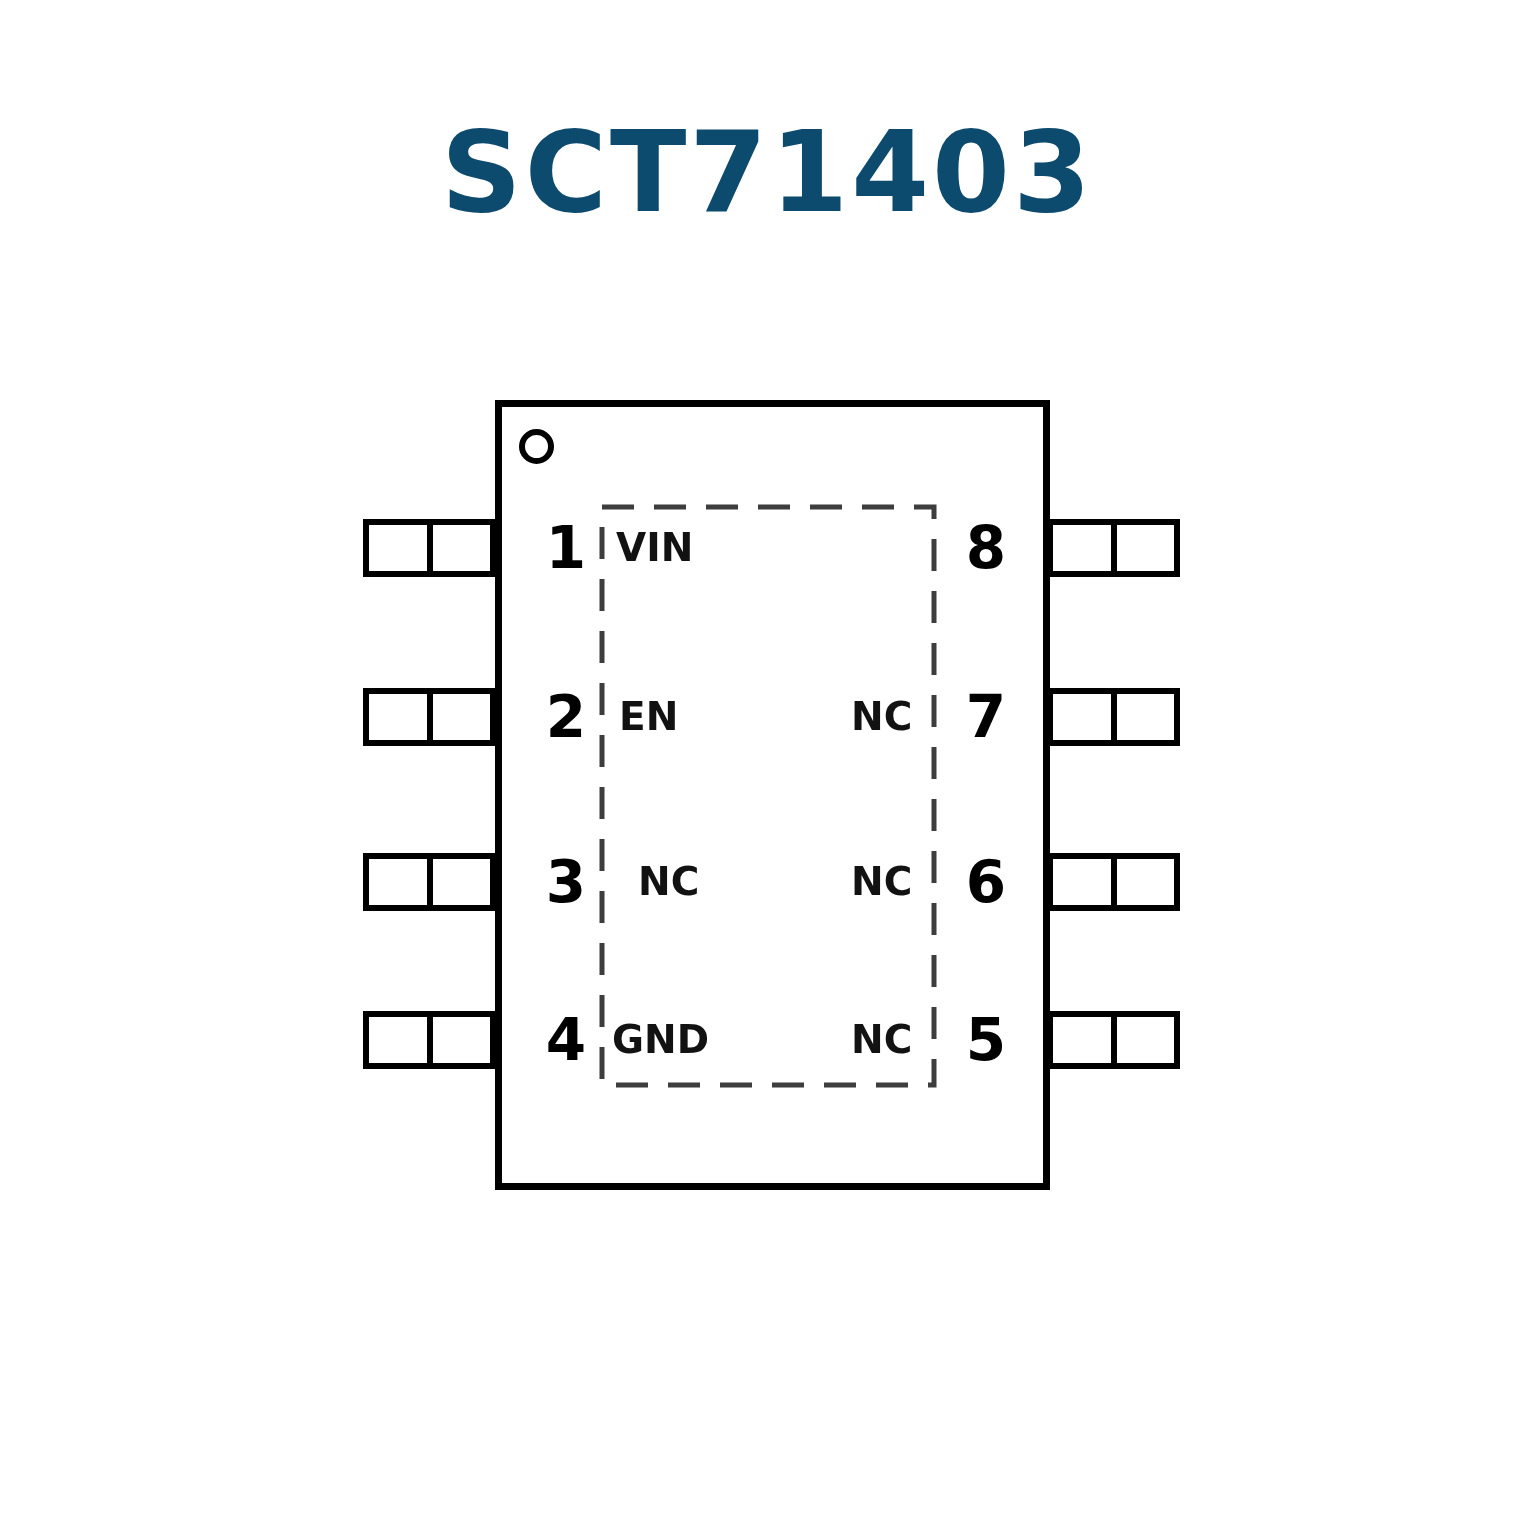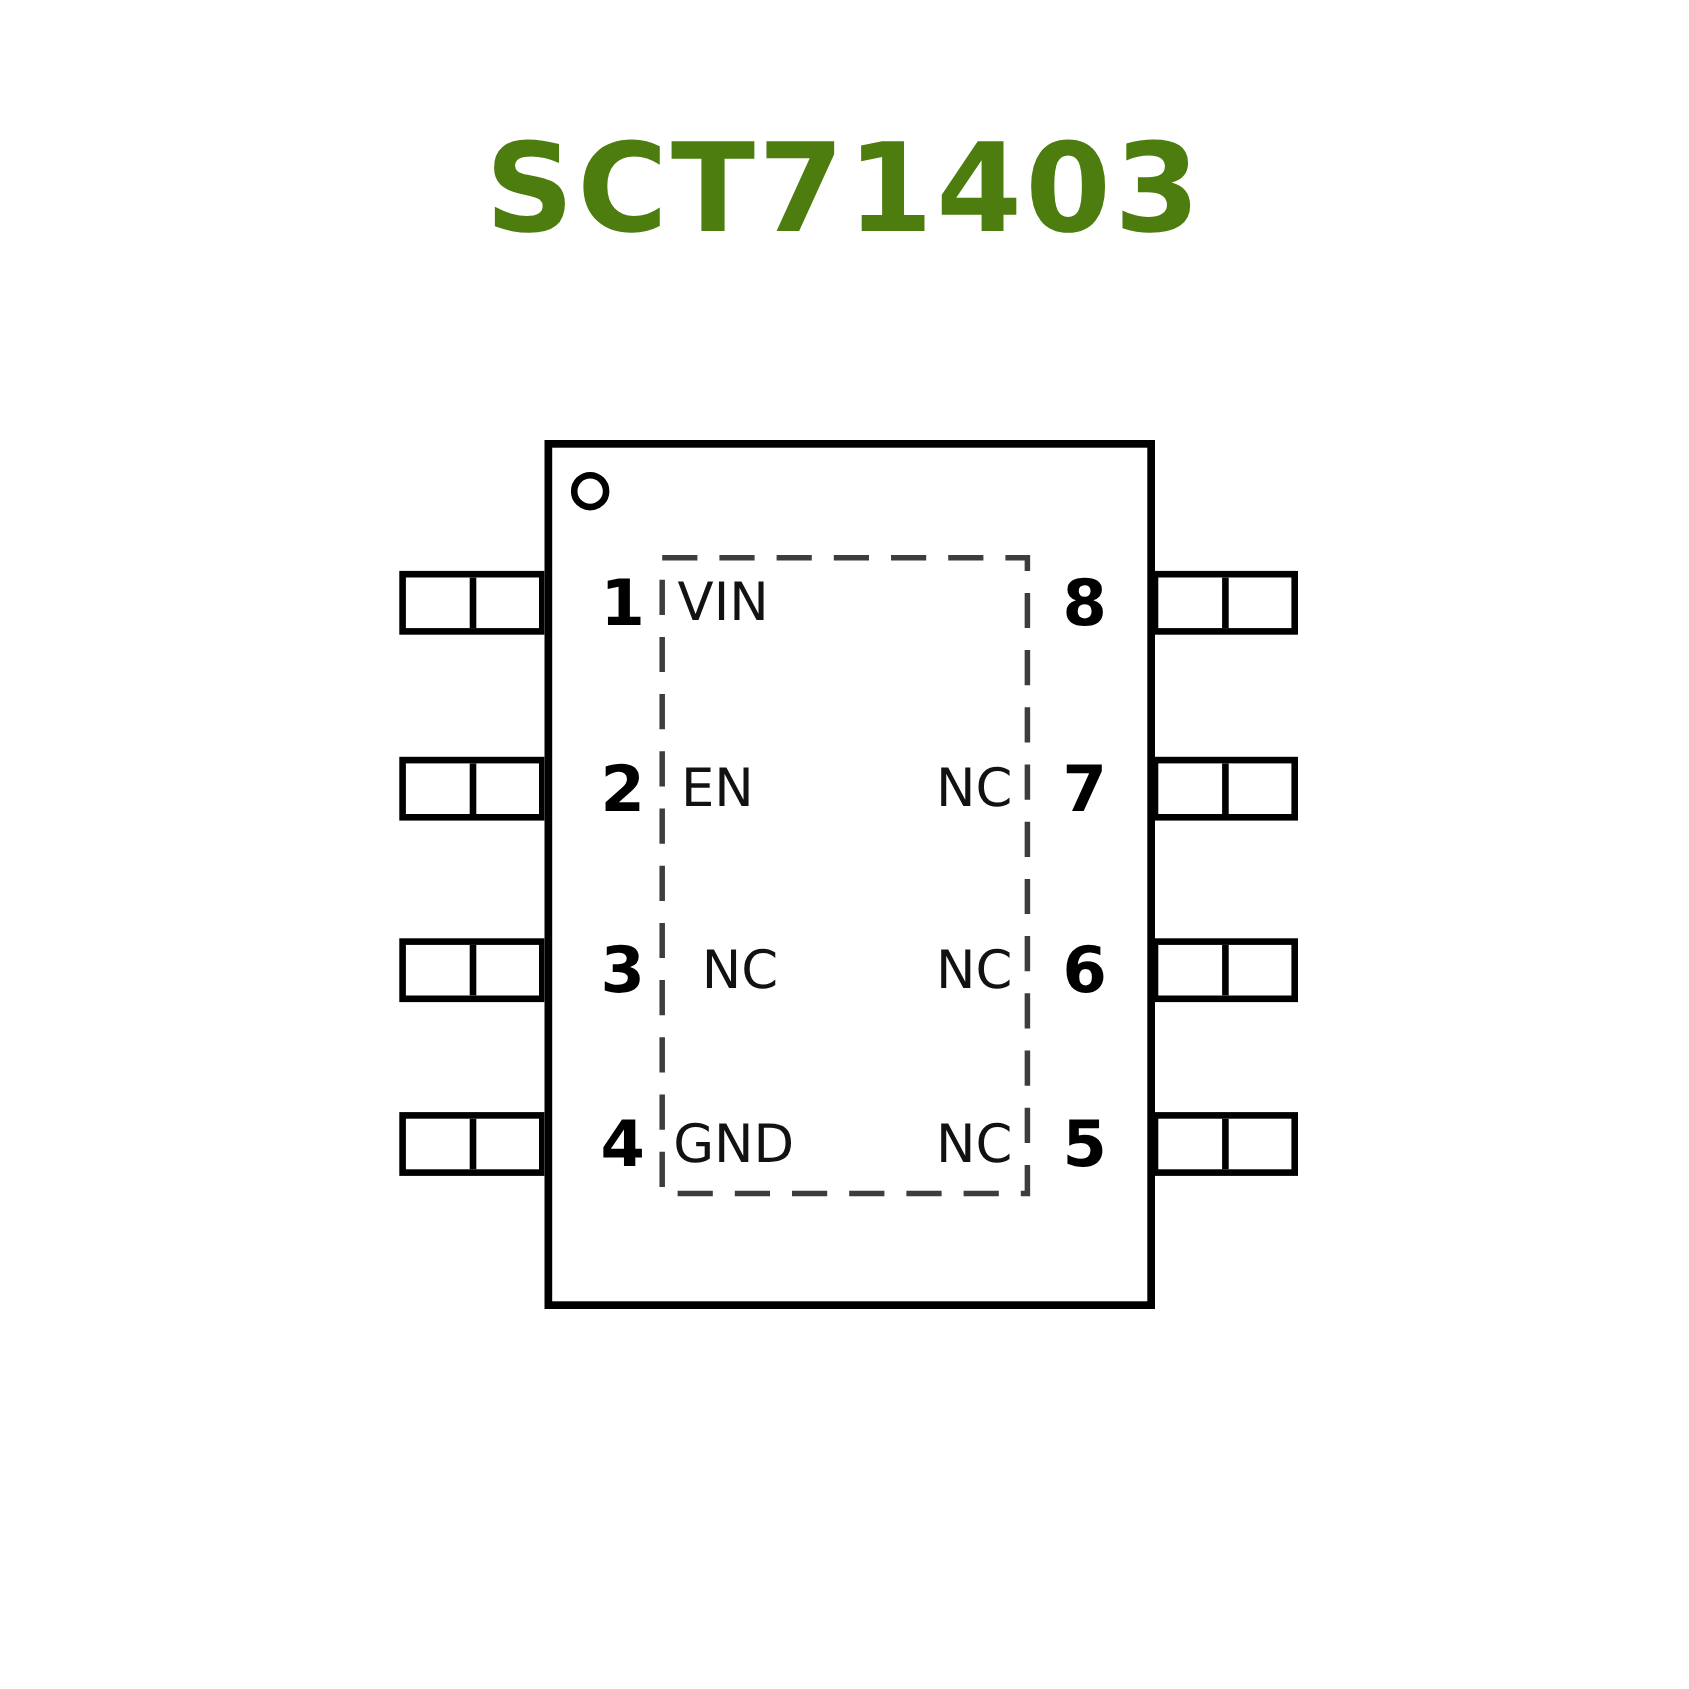--- a/index.html
+++ b/index.html
@@ -14,21 +14,21 @@
   .title {
     position: absolute;
     top: 112px;
     left: 0;
     width: 100%;
     text-align: center;
     font-size: 112px;
     line-height: 120px;
     font-weight: bold;
     letter-spacing: 3px;
-    color: #4d7c0f;
+    color: #0c4a6e;
   }
   .chip-body {
     position: absolute;
     left: 495px;
     top: 400px;
     width: 555px;
     height: 790px;
     border: 7px solid #000000;
     box-sizing: border-box;
     background: #ffffff;
@@ -81,22 +81,22 @@
     height: 80px;
     line-height: 80px;
     color: #000000;
     text-align: center;
   }
   .pin-num.left  { left: 538px; width: 56px; }
   .pin-num.right { left: 956px; width: 60px; }
 
   .pin-label {
     position: absolute;
-    font-size: 48px;
-    font-weight: 400;
+    font-size: 39px;
+    font-weight: 700;
     height: 80px;
     line-height: 80px;
     color: #121212;
     white-space: nowrap;
   }
   .r0txt { top: 508px; }
   .r1txt { top: 677px; }
   .r2txt { top: 842px; }
   .r3txt { top: 1000px; }
 </style>

